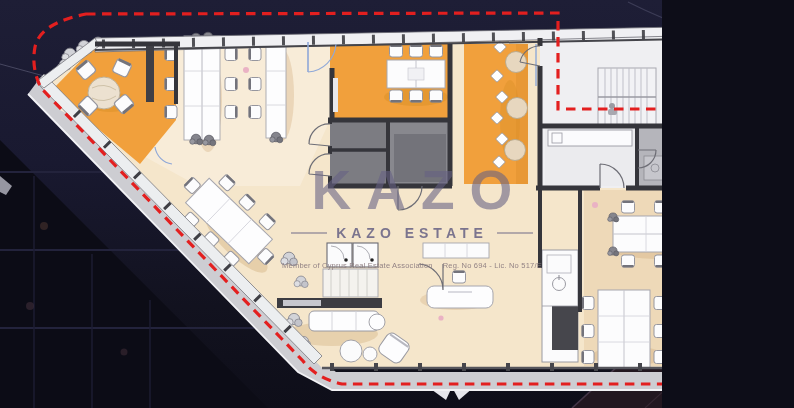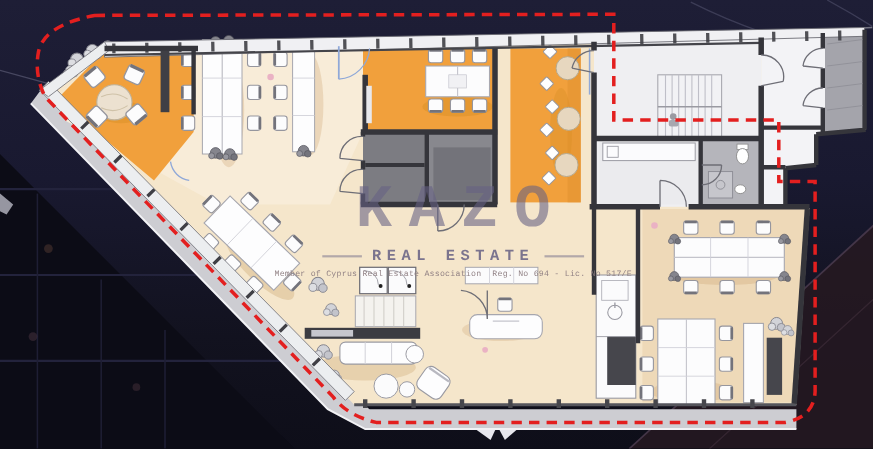--- a/index.html
+++ b/index.html
@@ -1,19 +1,19 @@
 <!DOCTYPE html>
 <html style="--c-background: #17172b; --c-floor: #f5e6cb; --c-floor-dark: #eed9b8; --c-accent-orange: #f1a03c; --c-wall: #35353b; --c-balcony: #cdcdd2; --c-boundary-red: #e31f1f; --c-watermark: #666184;"><head>
 <meta charset="utf-8">
 <style>
   html,body{margin:0;padding:0;background:#0d0d18;}
   #stage{
-    position:relative;width:794px;height:408px;overflow:hidden;
+    position:relative;width:662px;height:408px;overflow:hidden;
     background:linear-gradient(180deg,#1e1e36 0%,#191930 40%,#12121f 75%,#0e0e19 100%);
-    font-family:Liberation Mono, monospace;
+    font-family:Liberation Sans, sans-serif;
   }
   #plan-svg{position:absolute;left:0;top:0;}
   
   .c-floor{fill:var(--c-floor,#f5e6cb);}
   .c-floor-dark{fill:var(--c-floor-dark,#eed9b8);}
   .c-orange{fill:var(--c-accent-orange,#f1a03c);}
   .c-balcony{fill:var(--c-balcony,#cdcdd2);}
   .c-red{stroke:var(--c-boundary-red,#e31f1f);}
   .c-wall{stroke:var(--c-wall,#35353b);}
   
@@ -21,21 +21,21 @@
   .wm-brand{
     font-size:55px;line-height:1;font-weight:bold;letter-spacing:15px;margin-left:15px;
     color:var(--c-watermark,#666184);opacity:.58;
   }
   .wm-tagline{
     margin-top:7px;display:flex;align-items:center;justify-content:center;gap:9px;
     font-size:14px;font-weight:bold;letter-spacing:5px;color:var(--c-watermark,#666184);opacity:.85;
   }
   .wm-dash{width:36px;height:2px;background:var(--c-watermark,#666184);opacity:.55;}
   .wm-small{
-    margin-top:5px;font-size:7.5px;letter-spacing:.2px;color:#8d7d80;opacity:.95;
+    margin-top:20px;font-size:7.5px;letter-spacing:.2px;color:#8d7d80;opacity:.95;
     display:flex;justify-content:center;gap:10px;white-space:nowrap;
   }
 </style>
 </head>
 <body>
 
 <div id="stage">
 
   <svg id="plan-svg" width="794" height="408" viewBox="0 0 794 408">
 
@@ -369,21 +369,21 @@
       </g>
     </g>
 
     <path class="c-red" d="M 86,14 L 558,13 L 558,109 L 708,109 L 708,165 L 741,165 L 741,356 Q 740,379 714,384 L 342,384 Q 316,378 303,361 L 41,88 Q 31,68 35,47 Q 40,23 86,14 Z" fill="none" stroke-width="3.2" stroke-dasharray="9.5 6.5"></path>
   </svg>
 
   <div class="wm">
     <div class="wm-brand">KAZO</div>
     <div class="wm-tagline">
       <span class="wm-dash"></span>
-      <span>REAL ESTATE</span>
+      <span>KAZO ESTATE</span>
       <span class="wm-dash"></span>
     </div>
     <div class="wm-small">
       <span>Member of Cyprus Real Estate Association</span>
       <span>Reg. No 694 - Lic. No 517/E</span>
     </div>
   </div>
 
 </div>
 

